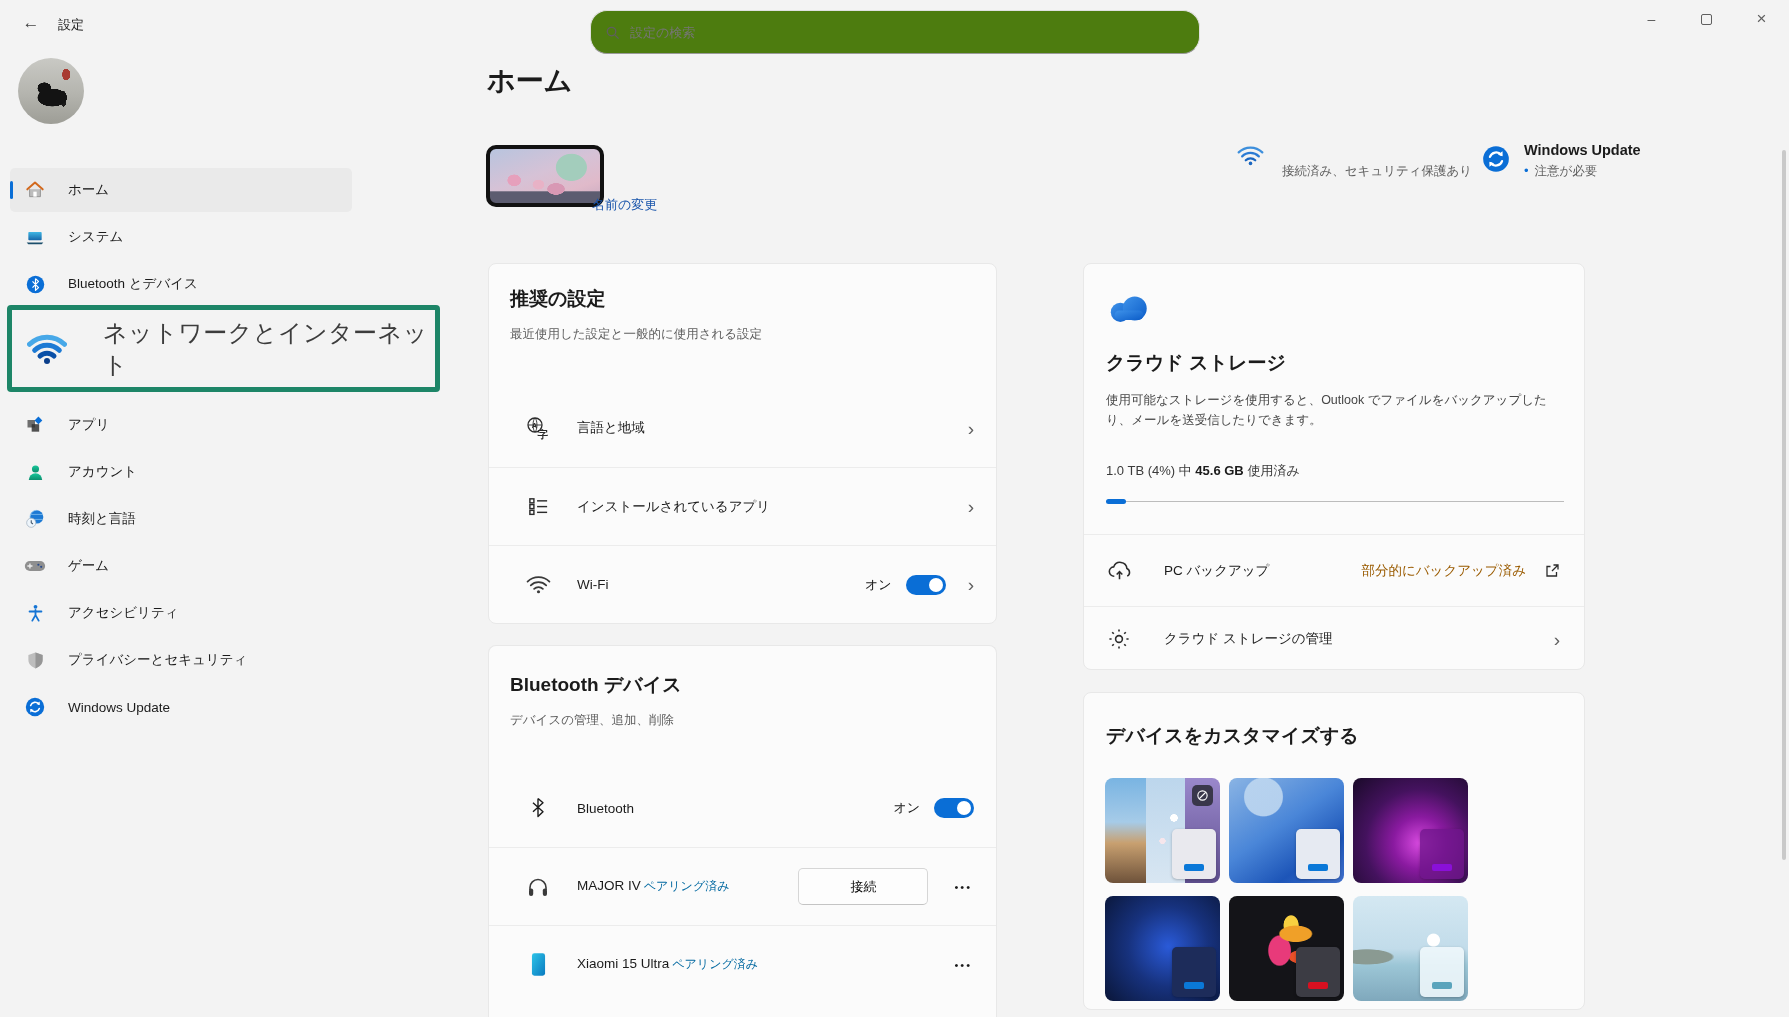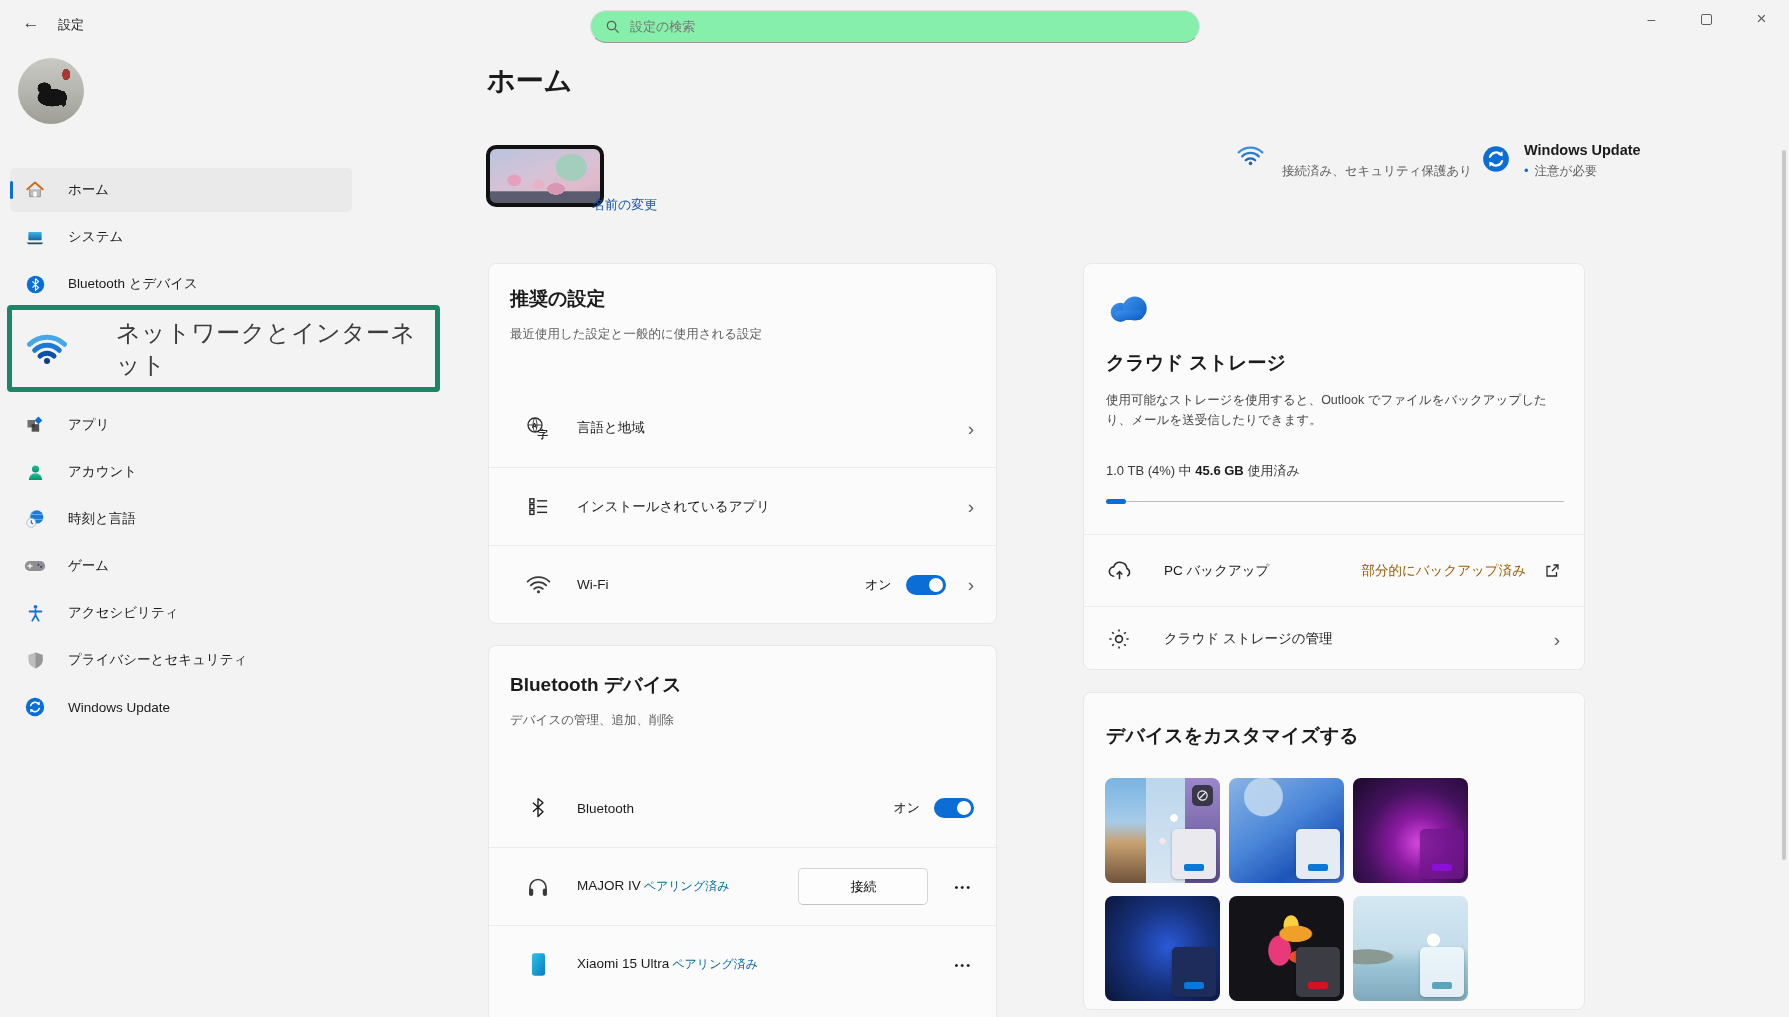--- a/index.html
+++ b/index.html
@@ -7,22 +7,22 @@
   body {
     position:relative;
     background:#f3f3f3;
     font-family:"Liberation Sans","DejaVu Sans",sans-serif;
     color:#1b1b1b;
   }
   
   .back-btn { position:absolute; left:14px; top:8px; width:34px; height:30px;
     border:none; background:transparent; font-size:17px; color:#444; border-radius:5px; cursor:pointer; }
   .app-title { position:absolute; left:58px; top:16px; font-size:13px; color:#1b1b1b; }
-  .searchbox { position:absolute; left:590px; top:10px; width:610px; height:33px;
-    background:#86efac; border:1px solid #e0e0e0; border-bottom:1px solid #9a9a9a;
+  .searchbox { position:absolute; left:590px; top:10px; width:610px; height:44px;
+    background:#4d7c0f; border:1px solid #e0e0e0; border-bottom:1px solid #9a9a9a;
     border-radius:17px; display:flex; align-items:center; padding:0 14px; gap:10px; }
   .searchbox input { border:none; outline:none; background:transparent; flex:1;
     font-size:13px; color:#1b1b1b; font-family:inherit; }
   .searchbox input::placeholder { color:#757575; }
   .win-controls { position:absolute; right:0; top:0; display:flex; }
   .win-btn { width:55px; height:38px; display:flex; align-items:center; justify-content:center;
     font-size:14px; color:#5f5f5f; background:transparent; border:none; cursor:pointer; }
   .max-glyph { width:11px; height:11px; border:1.2px solid #5f5f5f; border-radius:2px; display:inline-block; }
 
   
@@ -40,21 +40,21 @@
     padding-left:14px; gap:22px; border-radius:5px; position:relative; cursor:pointer; }
   .nav-item.selected { background:#eaeaea; }
   .nav-item .sel-pill { position:absolute; left:0; top:13px; width:3px; height:18px;
     background:#0a6ed6; border-radius:2px; }
   .nav-icon { width:22px; height:22px; display:flex; align-items:center; justify-content:center; flex:none; }
   .nav-label { font-size:13.5px; color:#1b1b1b; }
 
   
   .annotation-box { position:absolute; left:7px; top:305px; width:433px; height:87px;
     border:5px solid #1d8567; border-radius:4px; background:#f3f3f3;
-    display:flex; align-items:center; padding-left:15px; gap:49px; z-index:5; }
+    display:flex; align-items:center; padding-left:15px; gap:36px; z-index:5; }
   .annotation-box .big-label { font-size:24px; color:#3c3c3c; letter-spacing:.5px; }
 
   
   .page-title { position:absolute; left:487px; top:62px; font-size:28px; font-weight:600; }
   .device-thumb { position:absolute; left:486px; top:145px; width:118px; height:62px;
     border:4px solid #111; border-radius:10px;
     background:
       radial-gradient(ellipse 16px 14px at 74% 34%, #a3cdbc 94%, transparent),
       radial-gradient(ellipse 7px 6px at 22% 58%, #e6a0bc 94%, transparent),
       radial-gradient(ellipse 6px 5px at 44% 66%, #e8b2c6 94%, transparent),

